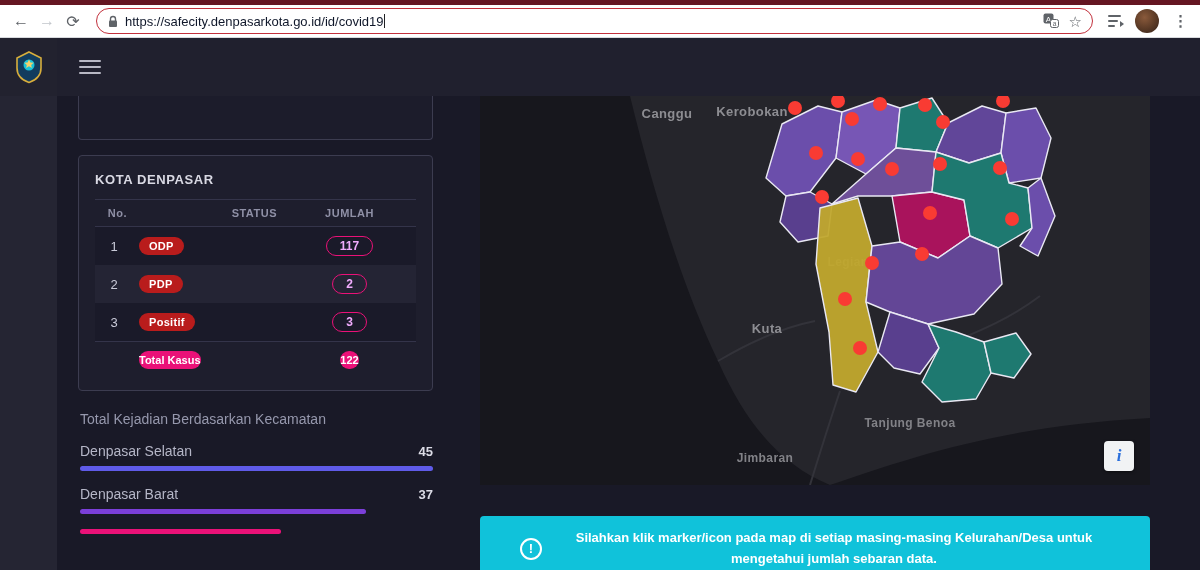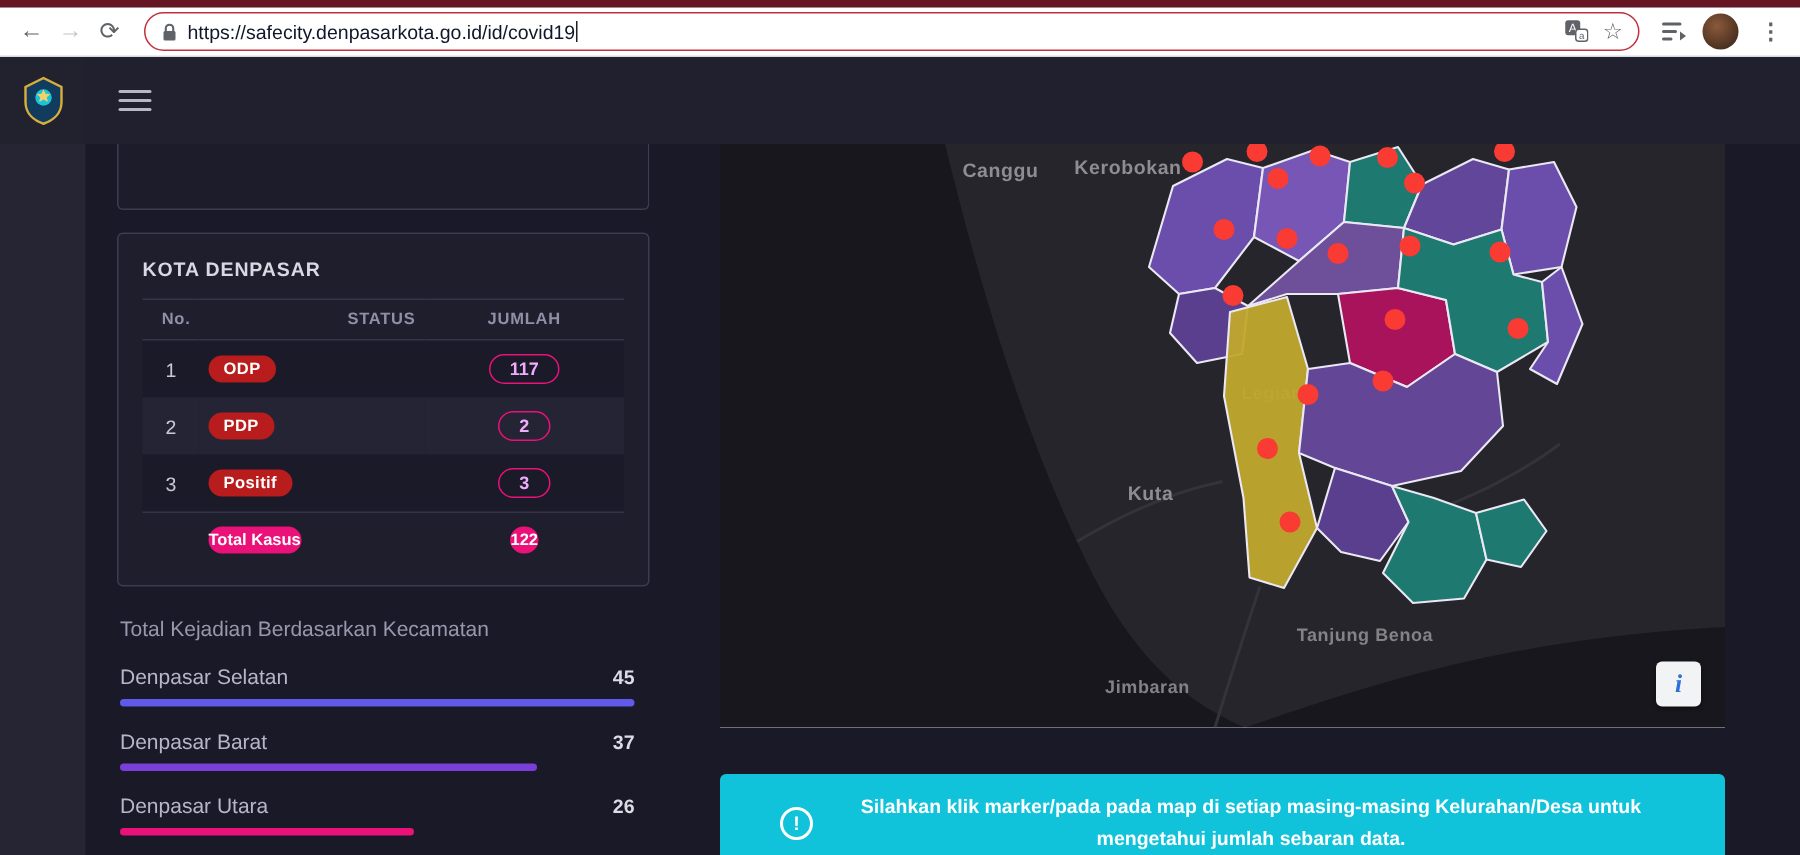--- a/index.html
+++ b/index.html
@@ -58,28 +58,28 @@
   .badge-cyan { display:inline-block; background:#b91c1c; color:#fff; font-size:11px;
     font-weight:700; padding:3px 10px; border-radius:10px; letter-spacing:.3px;text-align:right; }
   .badge-outline { display:inline-block; border:1px solid #ea1178; color:#f0abfc;
     font-size:12px; font-weight:600; padding:2px 13px; border-radius:11px; }
   .badge-pink { display:inline-block; background:#ea1178; color:#fff; font-size:11px;
     font-weight:700; padding:3px 0; border-radius:10px; }
   .total-row td { border-top:1px solid #34344a; padding-top:11px; }
 
   
   .kec-title { margin:20px 2px 16px 2px; font-size:14px; color:#9698ad; }
-  .kec-item { margin:0 10px 15px 2px; }
+  .kec-item { margin:0 0 15px 2px; }
   .kec-row { display:flex; justify-content:space-between; align-items:baseline; margin-bottom:7px; }
   .kec-label { font-size:14px; color:#b5b6c7; }
   .kec-value { font-size:13px; font-weight:700; color:#dcdce6; }
   .kec-bar { height:5px; border-radius:3px; }
 
   
-  .map-wrap { position:relative; width:670px; height:389px; background:#ffffff;
+  .map-wrap { position:relative; width:670px; height:389px; background:#eab308;
     overflow:hidden; }
   .map-wrap svg { display:block; }
   .map-label { fill:#828287; font-size:12px; font-weight:700; letter-spacing:.4px;
     text-anchor:middle; font-family:"Liberation Sans",sans-serif; }
   .map-label.big { font-size:13px; fill:#8d8d92; }
   .map-region { stroke:#e9e8f3; stroke-width:1.4; stroke-linejoin:round; fill-opacity:.95; cursor:pointer; }
   .map-marker { fill:#f93b33; cursor:pointer; }
   .info-btn { position:absolute; right:16px; bottom:14px; width:30px; height:30px;
     background:#f1f3f4; border-radius:4px; display:flex; align-items:center; justify-content:center;
     color:#2a6fdb; font-family:"Liberation Serif",serif; font-weight:700; font-style:italic;
@@ -209,24 +209,20 @@
               <div class="kec-bar" style="width:100%;background:#5f5be8"></div>
             </div>
             <div class="kec-item">
               <div class="kec-row">
                 <span class="kec-label">Denpasar Barat</span>
                 <span class="kec-value">37</span>
               </div>
               <div class="kec-bar" style="width:81%;background:#7b3fd9"></div>
             </div>
             <div class="kec-item">
-              <div class="kec-row">
-                <span class="kec-label">Denpasar Utara</span>
-                <span class="kec-value">26</span>
-              </div>
               <div class="kec-bar" style="width:57%;background:#ea1178"></div>
             </div>
           </div>
       </div>
 
       <div class="right-col">
         <div class="map-wrap">
           <svg width="670" height="389" viewBox="0 0 670 389">
 
             <rect x="0" y="0" width="670" height="389" fill="#25252b"></rect>
@@ -286,18 +282,18 @@
                 <circle cx="442" cy="158" r="7" class="map-marker"></circle>
                 <circle cx="365" cy="203" r="7" class="map-marker"></circle>
                 <circle cx="380" cy="252" r="7" class="map-marker"></circle>
               </g>
           </svg>
           <div class="info-btn">i</div>
         </div>
 
         <div class="alert">
           <span class="alert-icon">!</span>
-          <div class="alert-text">Silahkan klik marker/pada pada map di setiap masing-masing Kelurahan/Desa untuk mengetahui jumlah sebaran data.</div>
+          <div class="alert-text">Silahkan klik marker/icon pada map di setiap masing-masing Kelurahan/Desa untuk mengetahui jumlah sebaran data.</div>
         </div>
       </div>
     </div>
   </div>
 </div>
 
 </body></html>

